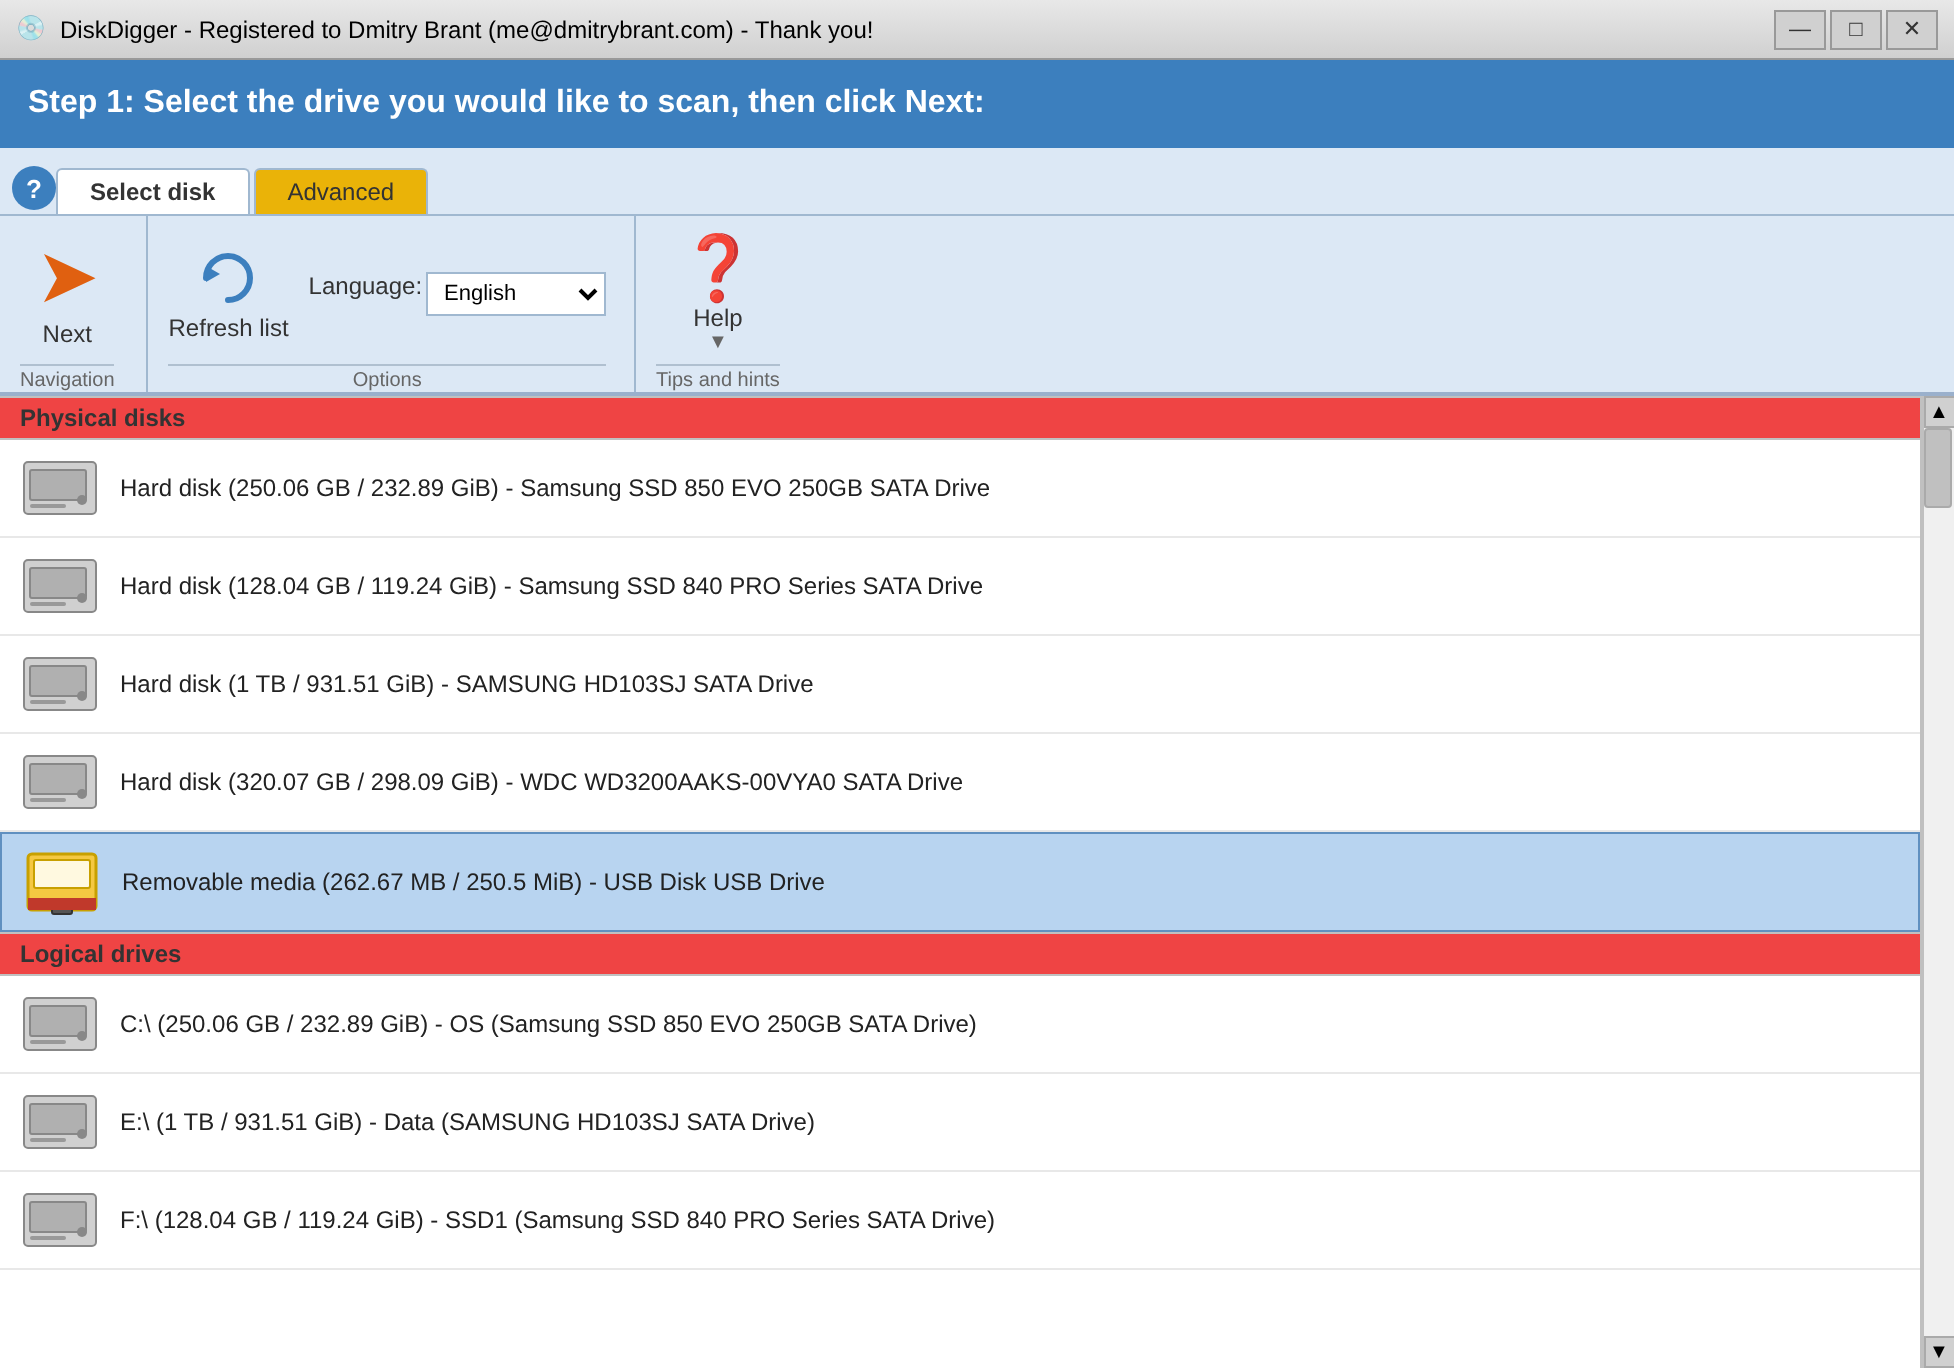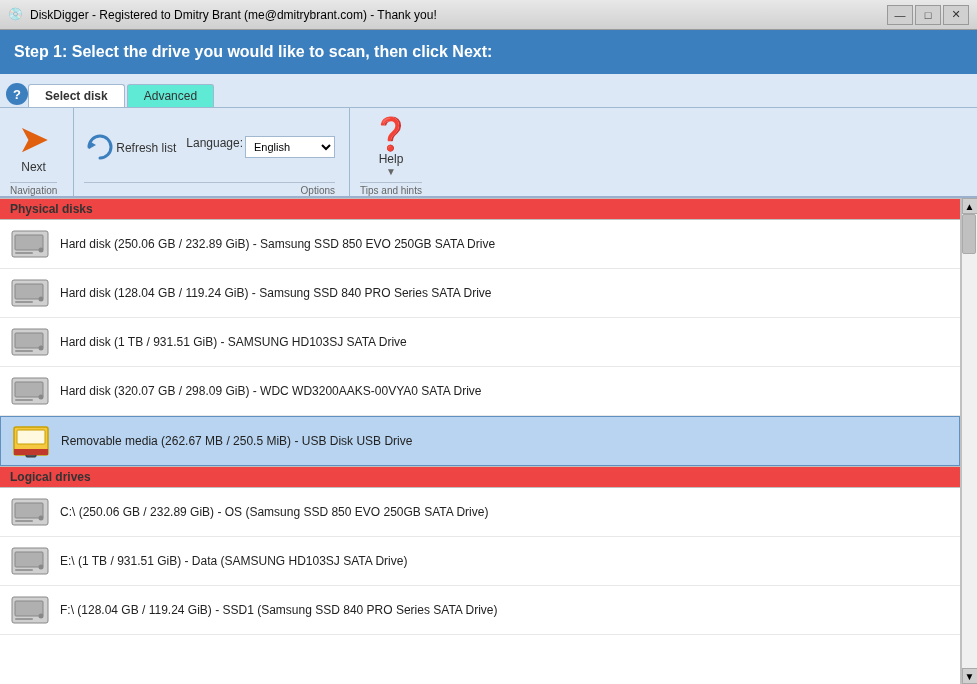--- a/index.html
+++ b/index.html
@@ -40,21 +40,21 @@
     #tab-bar {
       background: #dce8f5;
       display: flex;
       align-items: flex-end;
       padding: 4px 6px 0 6px;
       height: 34px;
       border-bottom: 1px solid #a0b8d0;
     }
     .tab {
       padding: 4px 16px;
-      background: #5eead4;
+      background: #eab308;
       border: 1px solid #a0b8d0;
       border-bottom: none;
       cursor: pointer;
       font-size: 12px;
       color: #333;
       margin-right: 2px;
       border-radius: 3px 3px 0 0;
     }
     .tab.active { background: #ffffff; font-weight: bold; }
     .tab-question {
@@ -71,21 +71,21 @@
     .group-box {
       display: flex;
       flex-direction: column;
       padding: 0 10px 4px 10px;
       border-right: 1px solid #a0b8d0;
       min-height: 70px;
       justify-content: space-between;
     }
     .group-box:last-child { border-right: none; }
     .group-content { display: flex; align-items: center; justify-content: center; flex: 1; padding-top: 4px; }
-    .group-label-bar { font-size: 10px; color: #666; border-top: 1px solid #b0c0d0; padding-top: 2px; text-align: right; margin-top: 4px; }
+    .group-label-bar { font-size: 10px; color: #666; border-top: 1px solid #b0c0d0; padding-top: 2px; text-align: center; margin-top: 4px; }
 
     
     #main-content {
       display: flex;
       background: white;
       height: calc(684px - 30px - 44px - 34px - 90px);
       overflow: hidden;
     }
 
     #disk-list-area {
@@ -169,21 +169,21 @@
     <div class="group-content" style="cursor:pointer; flex-direction:column; align-items:center; justify-content:center;">
       <span style="color:#e06010; font-size:38px; line-height:1;">➤</span>
       <span style="font-size:12px; color:#333; margin-top:2px;">Next</span>
     </div>
     <div class="group-label-bar">Navigation</div>
   </div>
 
   <div class="group-box" style="padding: 4px 14px 0 10px; min-width: 200px;">
     <div class="group-content" style="flex-direction:row; align-items:center; gap:10px;">
 
-      <div style="display:flex; flex-direction:row; align-items:center; cursor:pointer;">
+      <div style="display:flex; flex-direction:column; align-items:center; cursor:pointer;">
         <svg width="32" height="32" viewBox="0 0 32 32" fill="none">
           <path d="M5 16 A11 11 0 1 1 16 27" stroke="#3c7fbe" stroke-width="3" fill="none" stroke-linecap="round"></path>
           <polygon points="5,10 5,18 12,14" fill="#3c7fbe"></polygon>
         </svg>
         <span style="font-size:12px; color:#333; margin-top:2px;">Refresh list</span>
       </div>
 
       <div style="display:flex; flex-direction:row; align-items:flex-start; gap:2px;">
         <span style="font-size:12px; color:#333;">Language:</span>
         <select class="lang-select">

